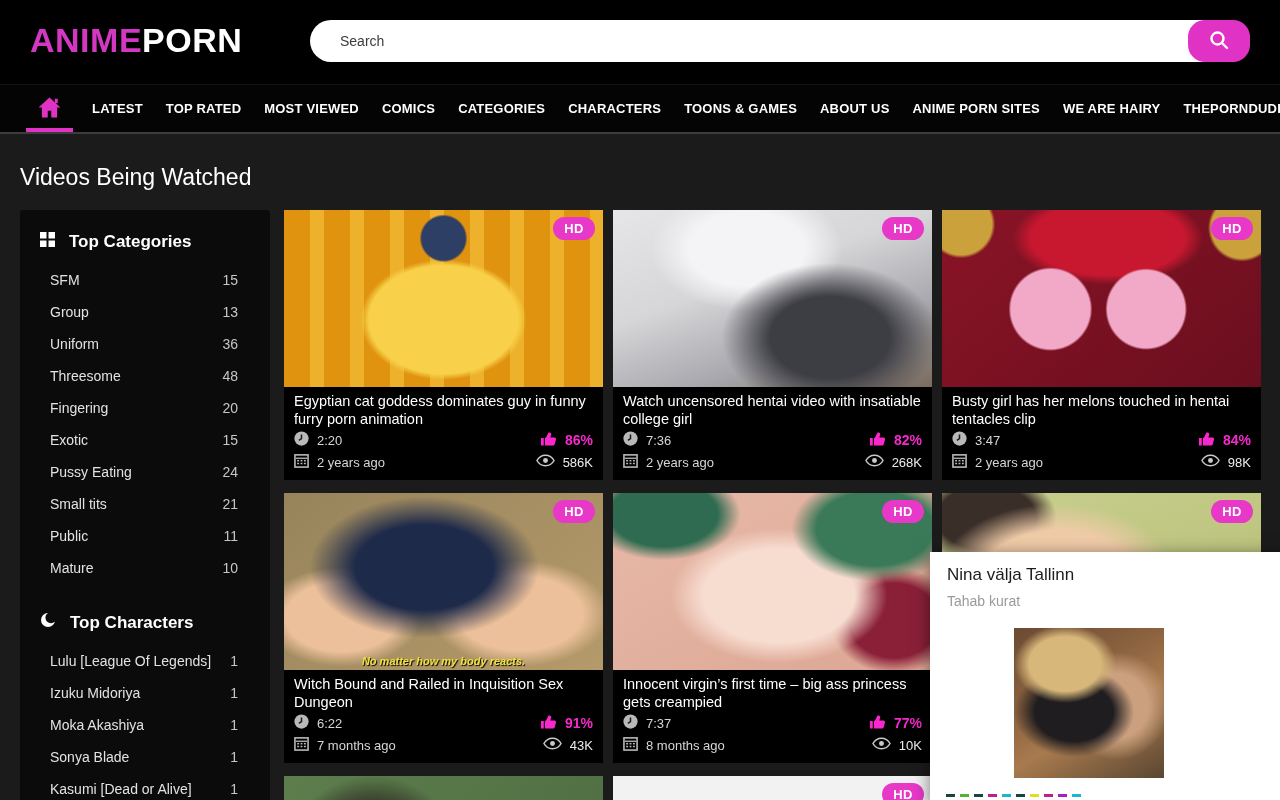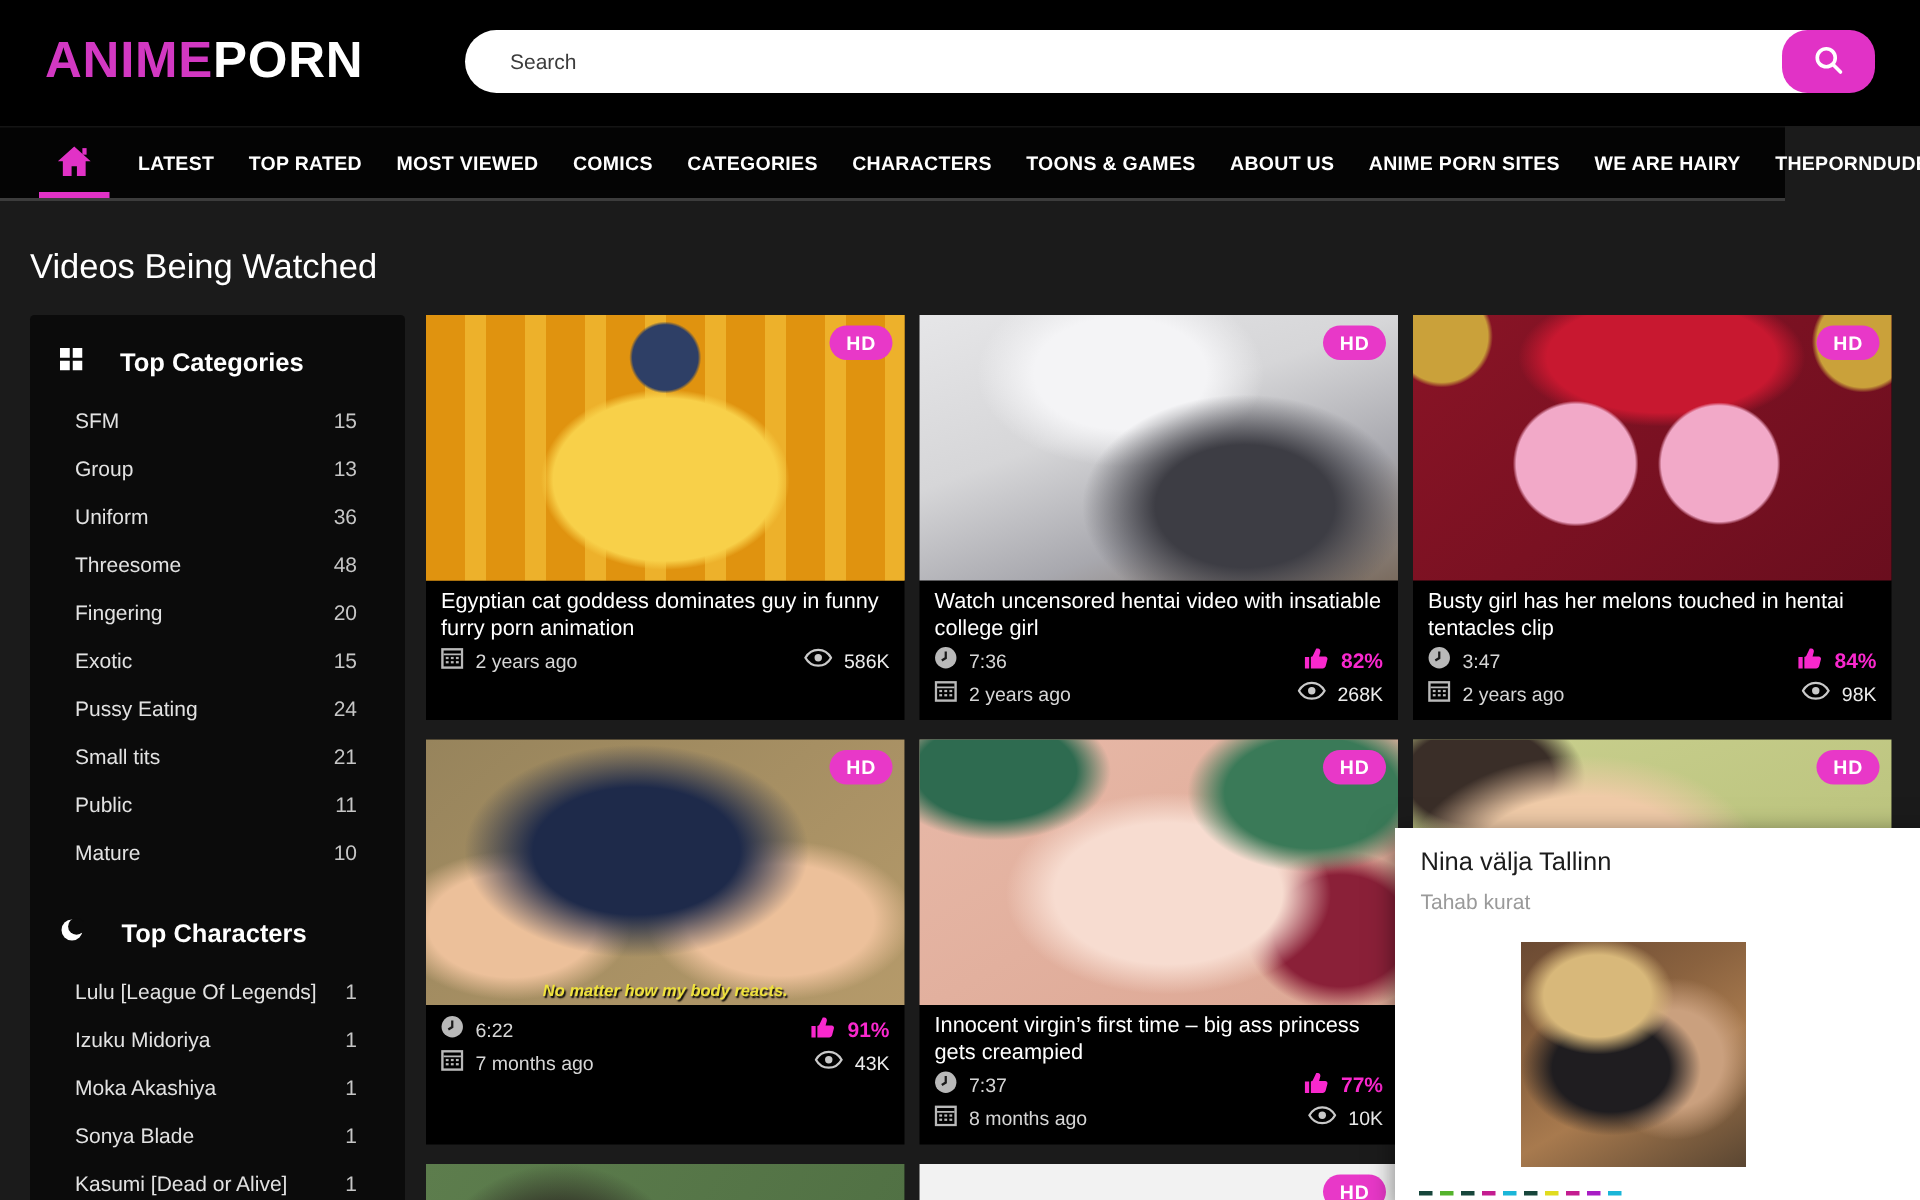--- a/index.html
+++ b/index.html
@@ -20,35 +20,35 @@
     font-family:"Liberation Sans", sans-serif;
   }
   .search input::placeholder { color:#3c3c3c; opacity:1; }
   .search-btn {
     position:absolute; right:0; top:0; width:62px; height:42px; border:none;
     border-radius:17px; background:#e132c6; cursor:pointer;
     display:flex; align-items:center; justify-content:center;
   }
   
   .nav {
-    position:absolute; top:84px; left:0; width:1190px; height:50px; background:#040404;
+    position:absolute; top:84px; left:0; width:1280px; height:50px; background:#040404;
     border-top:1px solid #141414; border-bottom:2px solid #3c3c3c;
     display:flex; align-items:center; padding-left:30px; gap:23px;
   }
   .nav a { color:#fff; font-size:13px; font-weight:600; text-decoration:none; letter-spacing:.2px; white-space:nowrap; cursor:pointer; }
   .nav-home { position:relative; height:47px; display:flex; align-items:center; padding:0 7px; }
   .nav-home::after { content:""; position:absolute; left:-4px; right:-4px; bottom:0; height:4px; background:#e132c6; }
   
   .page-title { position:absolute; left:20px; top:164px; font-size:23px; font-weight:400; color:#fff; }
   
   .sidebar {
     position:absolute; left:20px; top:210px; width:250px; height:660px;
     background:#0b0b0b; border-radius:3px; padding:14px 0;
   }
-  .side-head { display:flex; align-items:center; gap:25px; color:#fff; font-size:17px; font-weight:700; padding:8px 20px 12px; }
+  .side-head { display:flex; align-items:center; gap:14px; color:#fff; font-size:17px; font-weight:700; padding:8px 20px 12px; }
   .side-head.gap-top { margin-top:20px; }
   .side-item { display:flex; justify-content:space-between; align-items:center; color:#e2e2e2; font-size:14px; padding:8px 32px 8px 30px; cursor:pointer; }
   .side-item .cnt { color:#c6c6c6; }
   
   .grid {
     position:absolute; left:284px; top:210px; width:980px;
     display:grid; grid-template-columns:repeat(3,319px); column-gap:10px; row-gap:13px;
     grid-auto-rows:270px;
   }
   .card { background:#000; cursor:pointer; }
@@ -264,20 +264,35 @@
 
     <div class="card">
       <div class="thumb t1">
         <span class="hd">HD</span>
       </div>
       <div class="info">
         <div class="vtitle">Egyptian cat goddess dominates guy in funny furry porn animation</div>
         <div class="meta">
           <span class="mcell">
               <span><svg width="15" height="15" viewBox="0 0 16 16">
+                  <circle cx="8" cy="8" r="7.6" fill="#b9b9b9"></circle>
+                  <path d="M8 3.6v4.6L5.2 10" stroke="#1b1b1b" stroke-width="1.6" fill="none"></path>
+                </svg></span>
+              <span>2:20</span>
+            </span>
+          <span class="mcell rating">
+              <span><svg width="17" height="16" viewBox="0 0 18 16" fill="#f928cd">
+                  <path d="M1 7h3v8H1z M5.2 15h8.3c1 0 1.9-.6 2.1-1.5l1.3-4.9c.3-1.1-.5-2.1-1.6-2.1H11l.9-3.3C12.1 2.1 11.3 1 10.2 1H9L6.4 6.4 5.2 7z"></path>
+                </svg></span>
+              <span>86%</span>
+            </span>
+        </div>
+        <div class="meta">
+          <span class="mcell">
+              <span><svg width="15" height="15" viewBox="0 0 16 16">
                   <rect x="1" y="2" width="14" height="13" fill="none" stroke="#b9b9b9" stroke-width="1.7"></rect>
                   <path d="M1.8 5.6h12.4" stroke="#b9b9b9" stroke-width="1.4"></path>
                   <g fill="#b9b9b9">
                     <rect x="3.4" y="7.4" width="2" height="1.6"></rect>
                     <rect x="7" y="7.4" width="2" height="1.6"></rect>
                     <rect x="10.6" y="7.4" width="2" height="1.6"></rect>
                     <rect x="3.4" y="10.4" width="2" height="1.6"></rect>
                     <rect x="7" y="10.4" width="2" height="1.6"></rect>
                     <rect x="10.6" y="10.4" width="2" height="1.6"></rect>
                   </g>
@@ -390,20 +405,21 @@
         </div>
       </div>
     </div>
 
     <div class="card">
       <div class="thumb t4">
         <span class="hd">HD</span>
         <span class="thumb-caption">No matter how my body reacts.</span>
       </div>
       <div class="info">
+        <div class="vtitle">Witch Bound and Railed in Inquisition Sex Dungeon</div>
         <div class="meta">
           <span class="mcell">
               <span><svg width="15" height="15" viewBox="0 0 16 16">
                   <circle cx="8" cy="8" r="7.6" fill="#b9b9b9"></circle>
                   <path d="M8 3.6v4.6L5.2 10" stroke="#1b1b1b" stroke-width="1.6" fill="none"></path>
                 </svg></span>
               <span>6:22</span>
             </span>
           <span class="mcell rating">
               <span><svg width="17" height="16" viewBox="0 0 18 16" fill="#f928cd">

